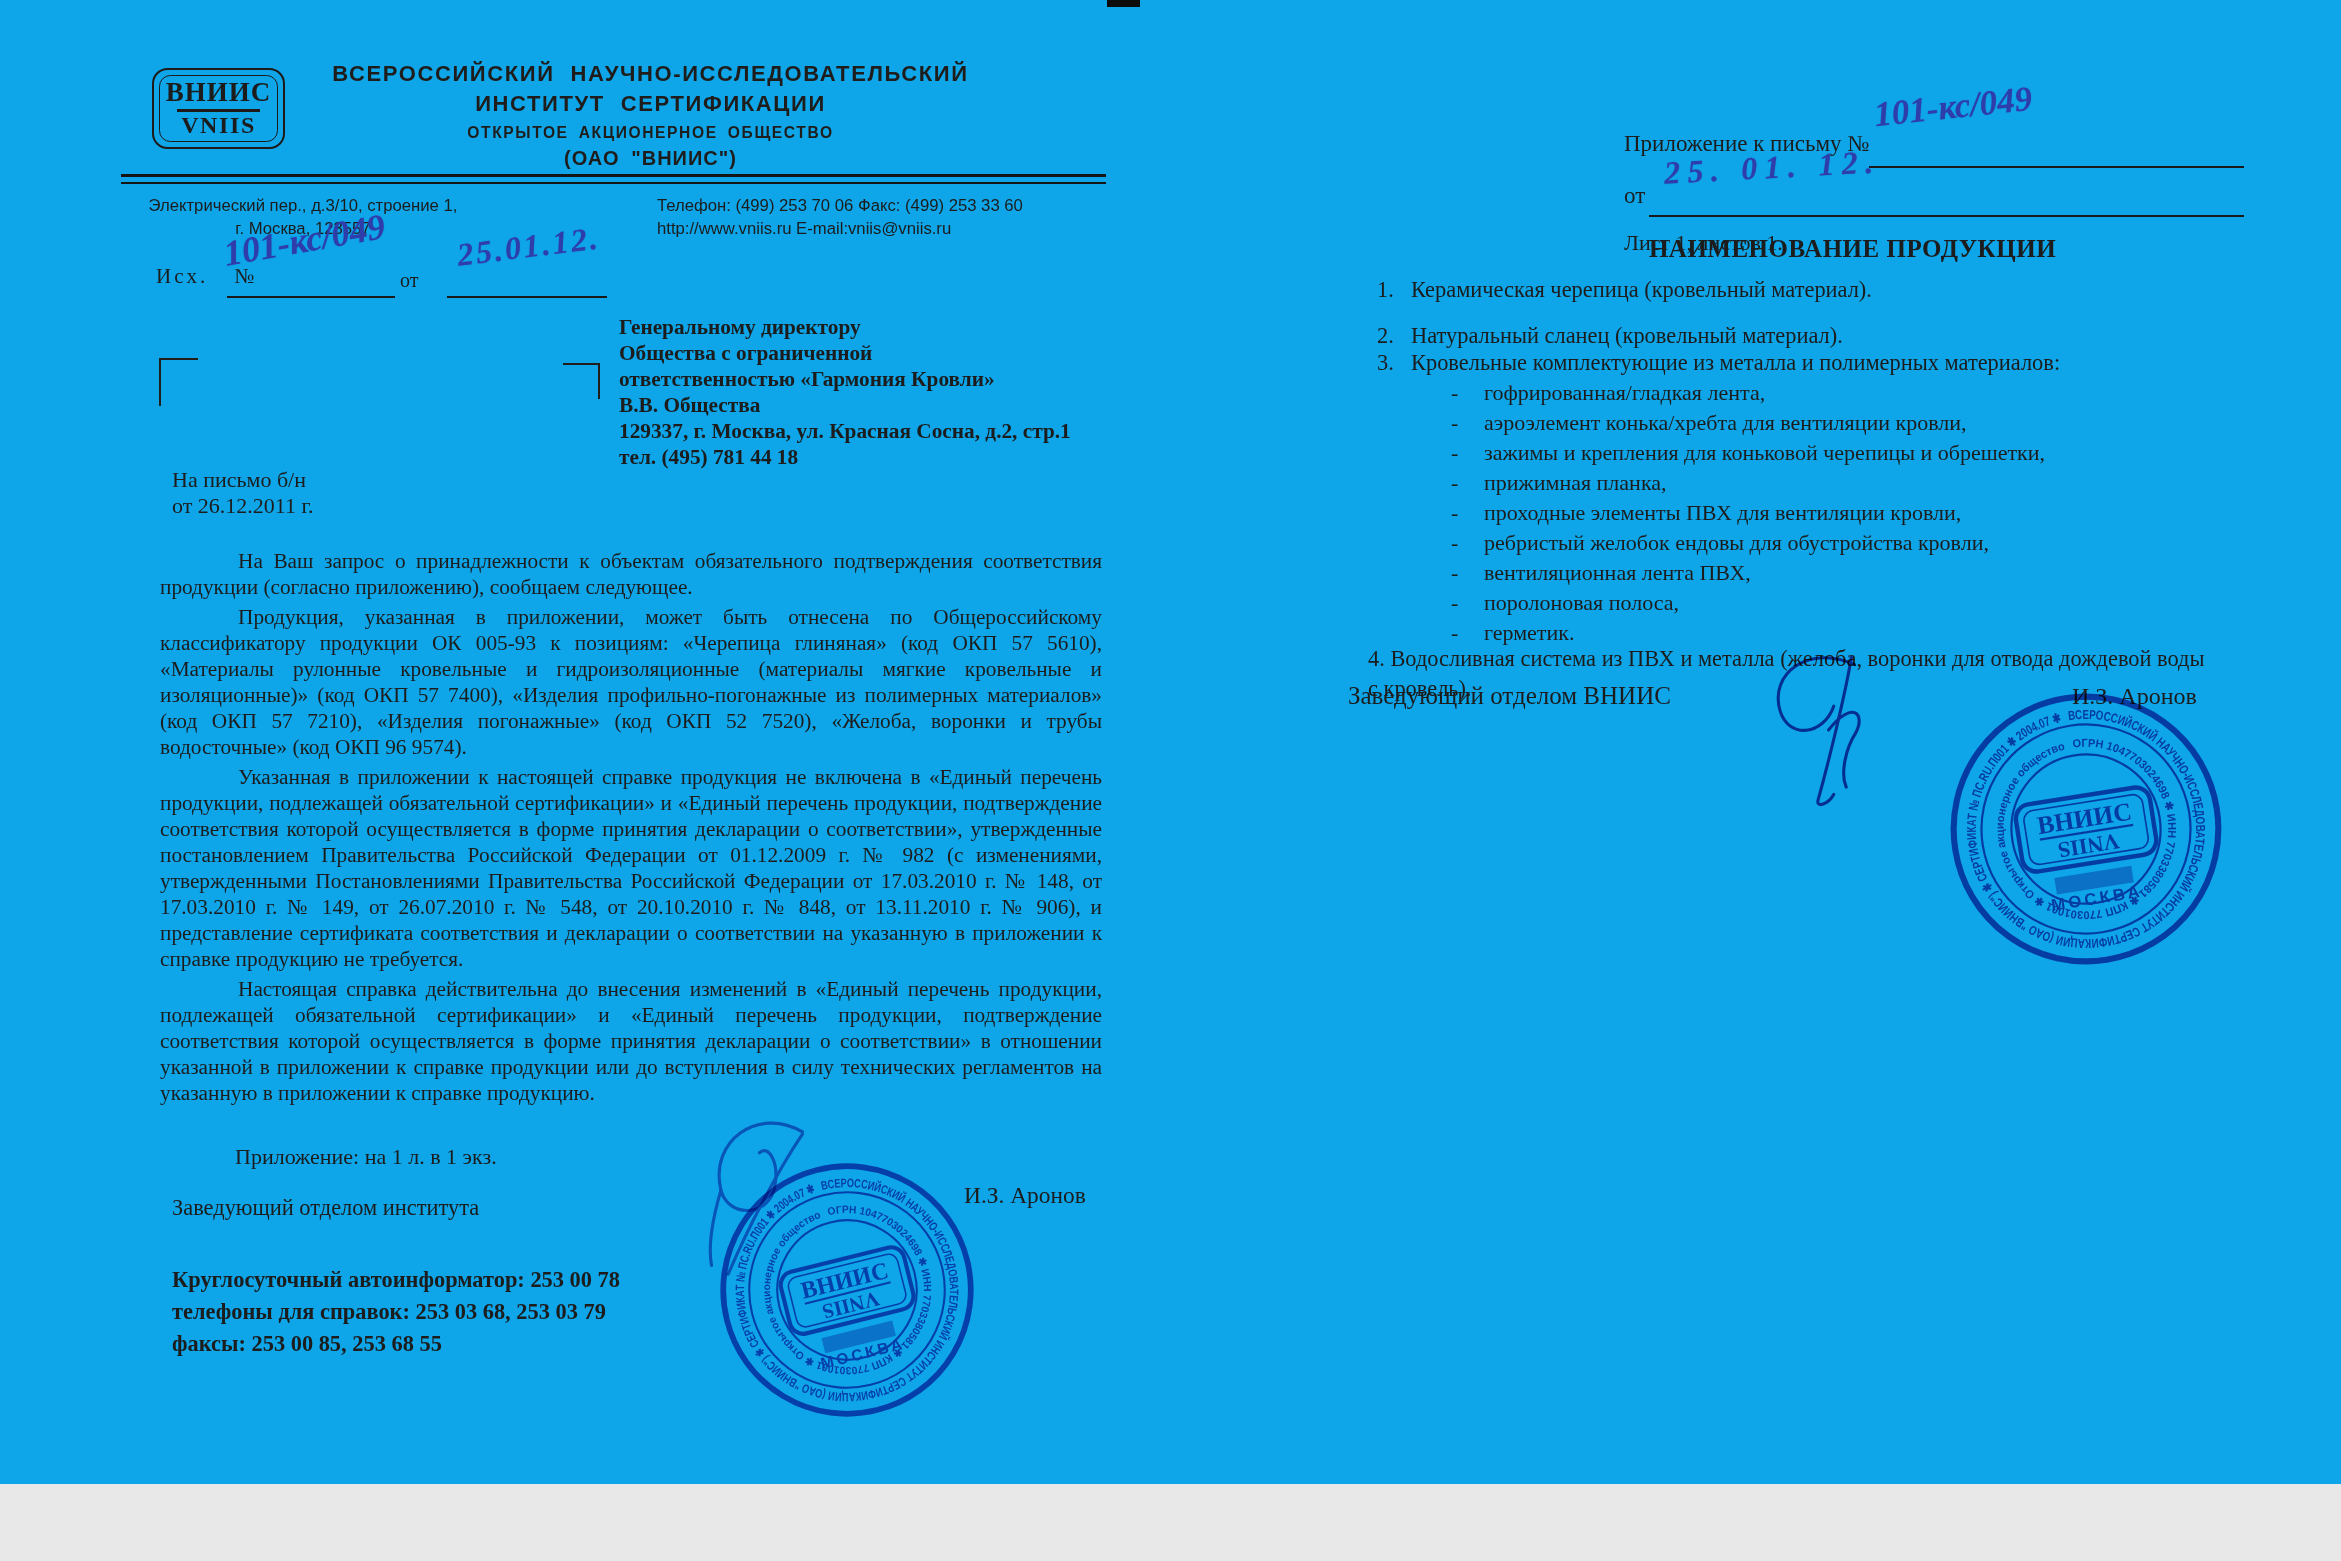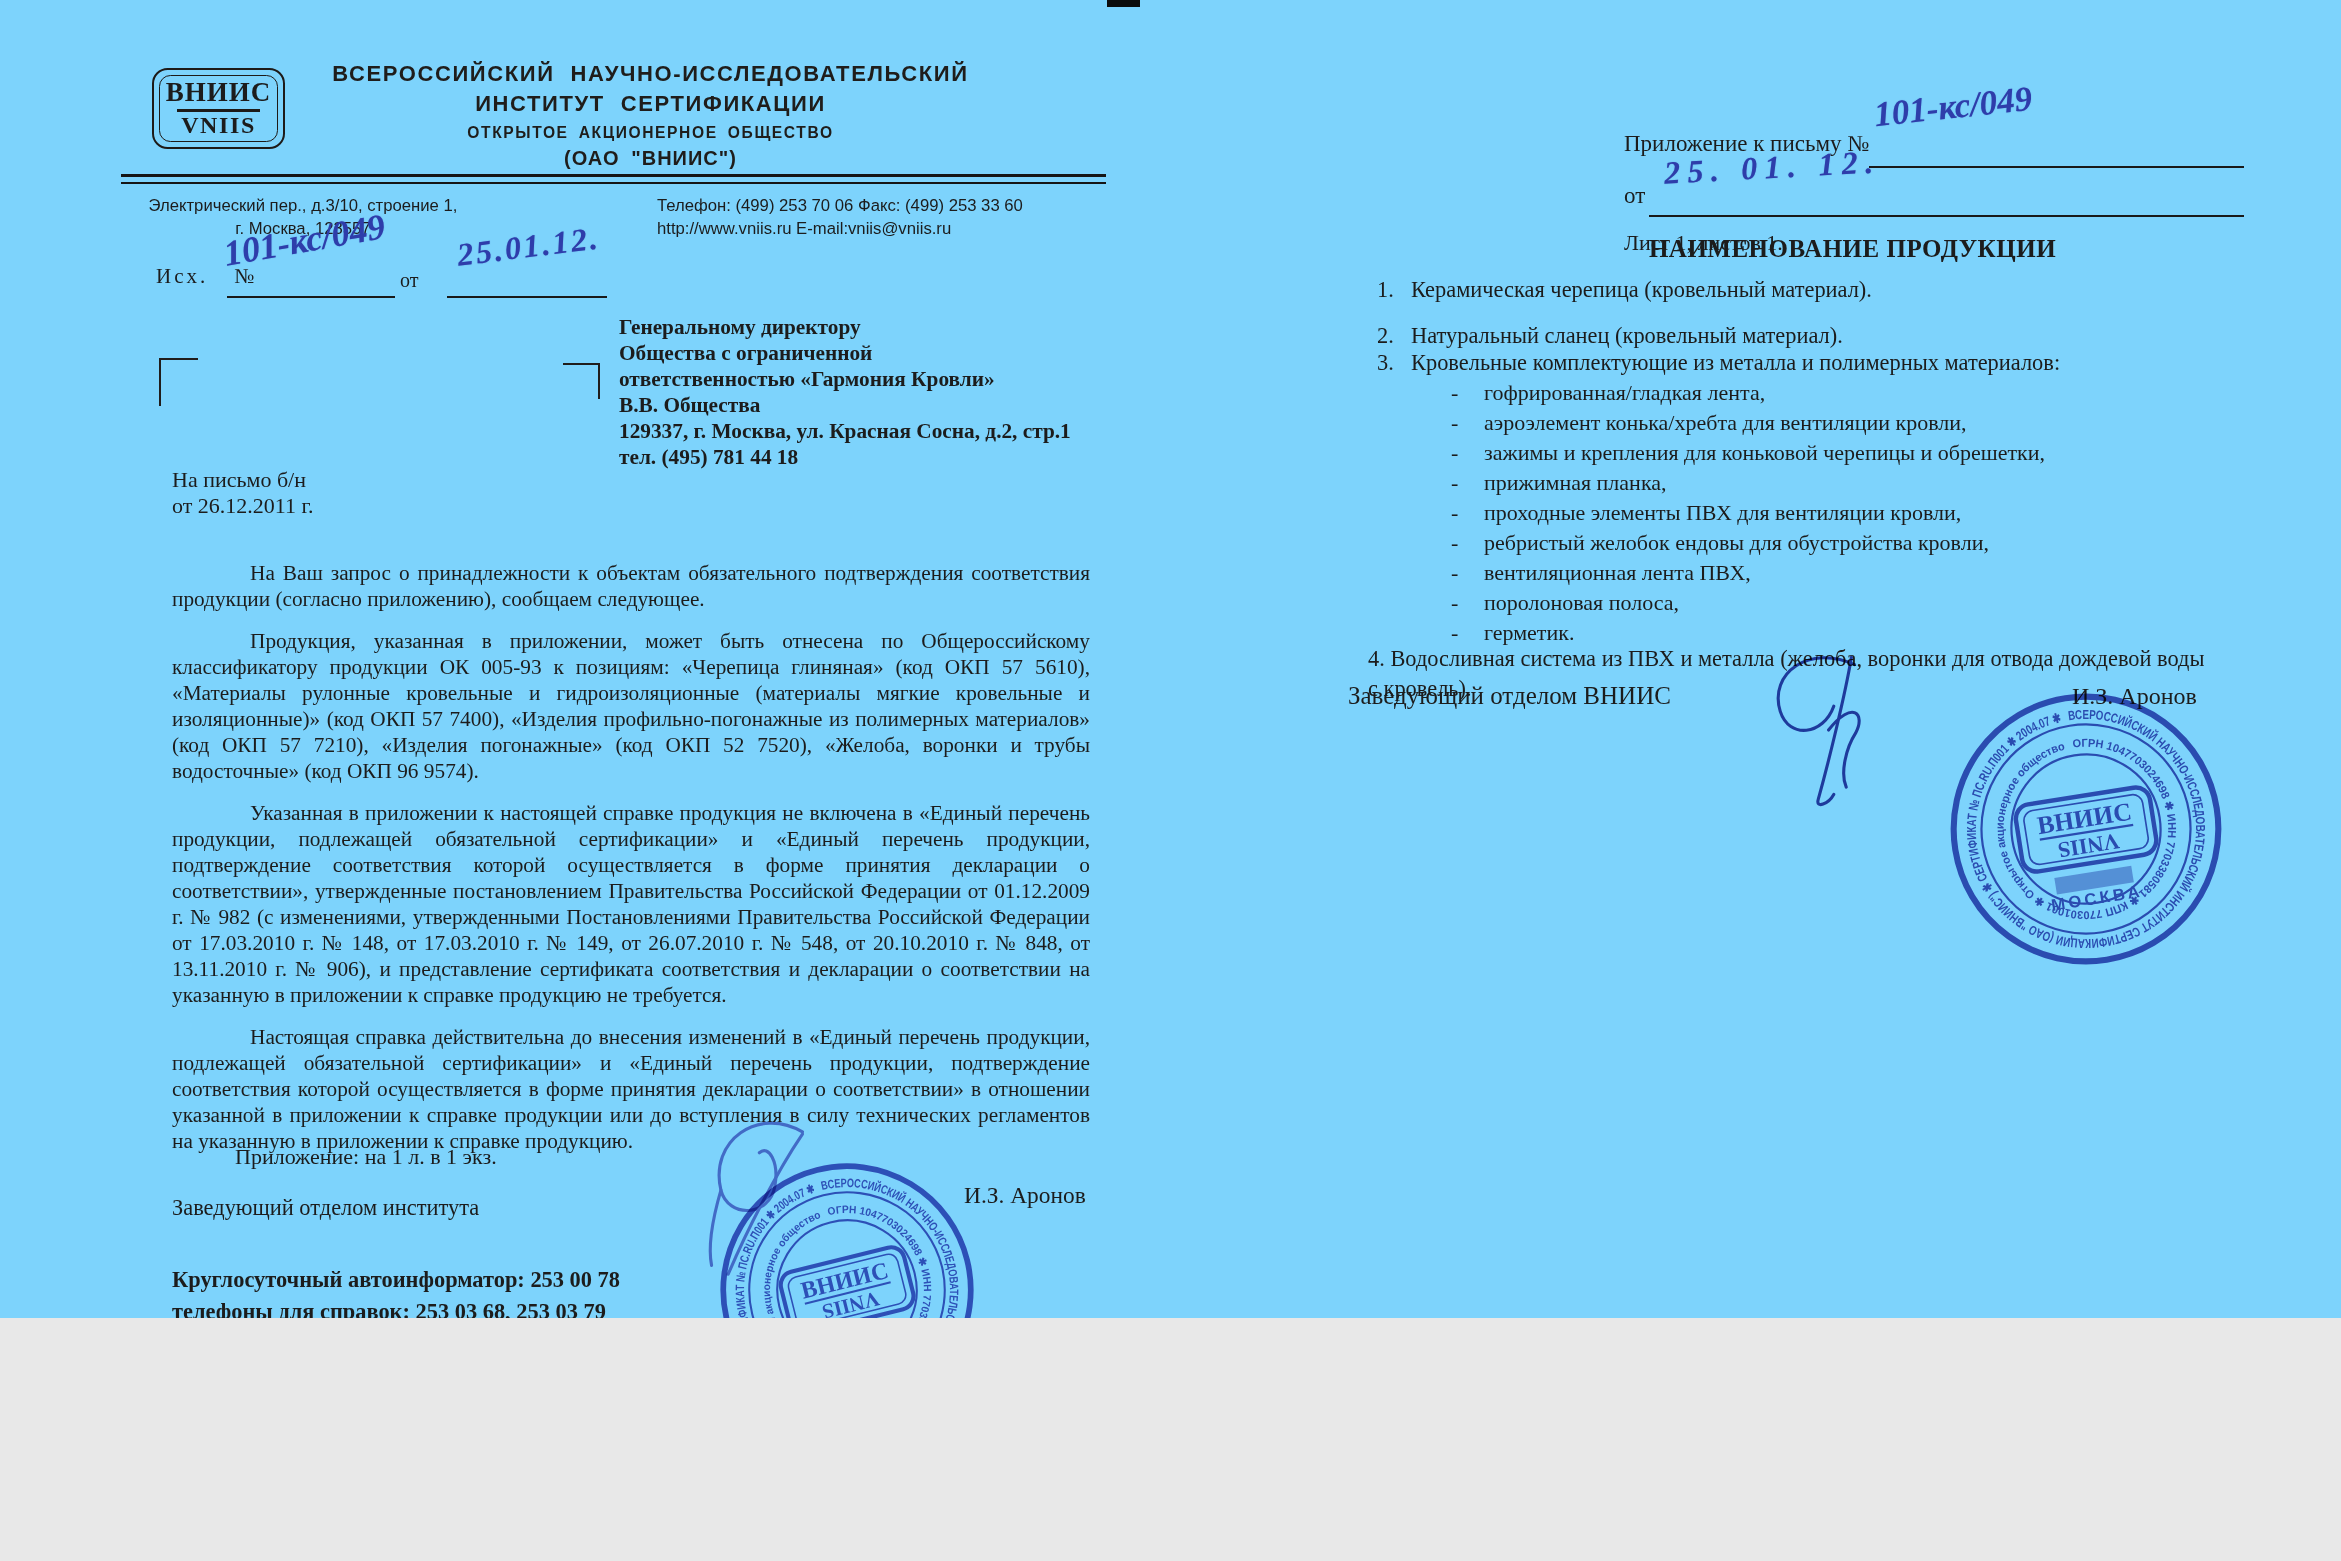--- a/index.html
+++ b/index.html
@@ -1,16 +1,16 @@
 <!DOCTYPE html>
 <html style="font-size:8.3px"><head>
 <meta charset="utf-8">
 <style>
   html,body{margin:0;padding:0;background:#e8e8e8;}
-  .scan{position:relative;width:2342px;height:1318px;background:#7dd3fc;overflow:hidden;
+  .scan{position:relative;width:2342px;height:1484px;background:#0ea5e9;overflow:hidden;
         font-family:"Liberation Serif",serif;color:#1c1c1c;}
   .abs{position:absolute;}
   .sans{font-family:"Liberation Sans",sans-serif;}
   .ctr{text-align:center;}
   
   .logo{left:152px;top:68px;width:129px;height:77px;border:2.6px solid #1d1a18;border-radius:15.6px;
         display:flex;align-items:center;justify-content:center;}
   .logo-in{width:117px;height:65px;border:1.6px solid #1d1a18;border-radius:11.4px;
         display:flex;flex-direction:column;align-items:center;justify-content:center;}
   .logo-top{font-size:27px;font-weight:bold;letter-spacing:1px;line-height:27px;}
@@ -28,21 +28,21 @@
   
   .ref-label{font-size:21px;letter-spacing:3.1px;word-spacing:17.7px;}
   .uline{border-top:2.6px solid #191919;height:0;}
   .hw{color:#2e3daa;font-style:italic;font-weight:bold;text-shadow:0 0 1px rgba(46,61,170,.45);white-space:nowrap;}
   
   .corner-l{left:159px;top:358px;width:37px;height:46px;border-top:2.6px solid #201d1b;border-left:2.6px solid #201d1b;}
   .corner-r{left:563px;top:363px;width:35px;height:34px;border-top:2.6px solid #201d1b;border-right:2.6px solid #201d1b;}
   .recip{left:619px;top:314px;width:500px;font-size:21.3px;line-height:26px;font-weight:bold;}
   .reblk{left:172px;top:467px;font-size:22px;line-height:26px;}
   .body{left:156px;top:544px;width:950px;font-size:21.3px;line-height:26px;}
-  .body p{margin:16px;text-indent:78px;text-align:justify;}
+  .body p{margin:4px;text-indent:78px;text-align:justify;}
   .attach{left:235px;top:1144px;font-size:22px;}
   .sigl-label{left:172px;top:1195px;font-size:22.4px;}
   .sigl-name{left:964px;top:1182px;font-size:23.4px;}
   .phones{left:172px;top:1264px;font-size:22.4px;font-weight:bold;line-height:32px;}
   .foot-rule{left:124px;top:1512px;width:943px;height:2.6px;background:#161616;}
   .foot-it{left:333px;top:1522px;width:531px;text-align:center;font-size:23px;font-weight:bold;
            font-style:italic;letter-spacing:1.6px;}
   
   .apx-label{left:1624px;top:131px;font-size:23px;}
   .apx-ot{left:1624px;top:183px;font-size:23px;}

